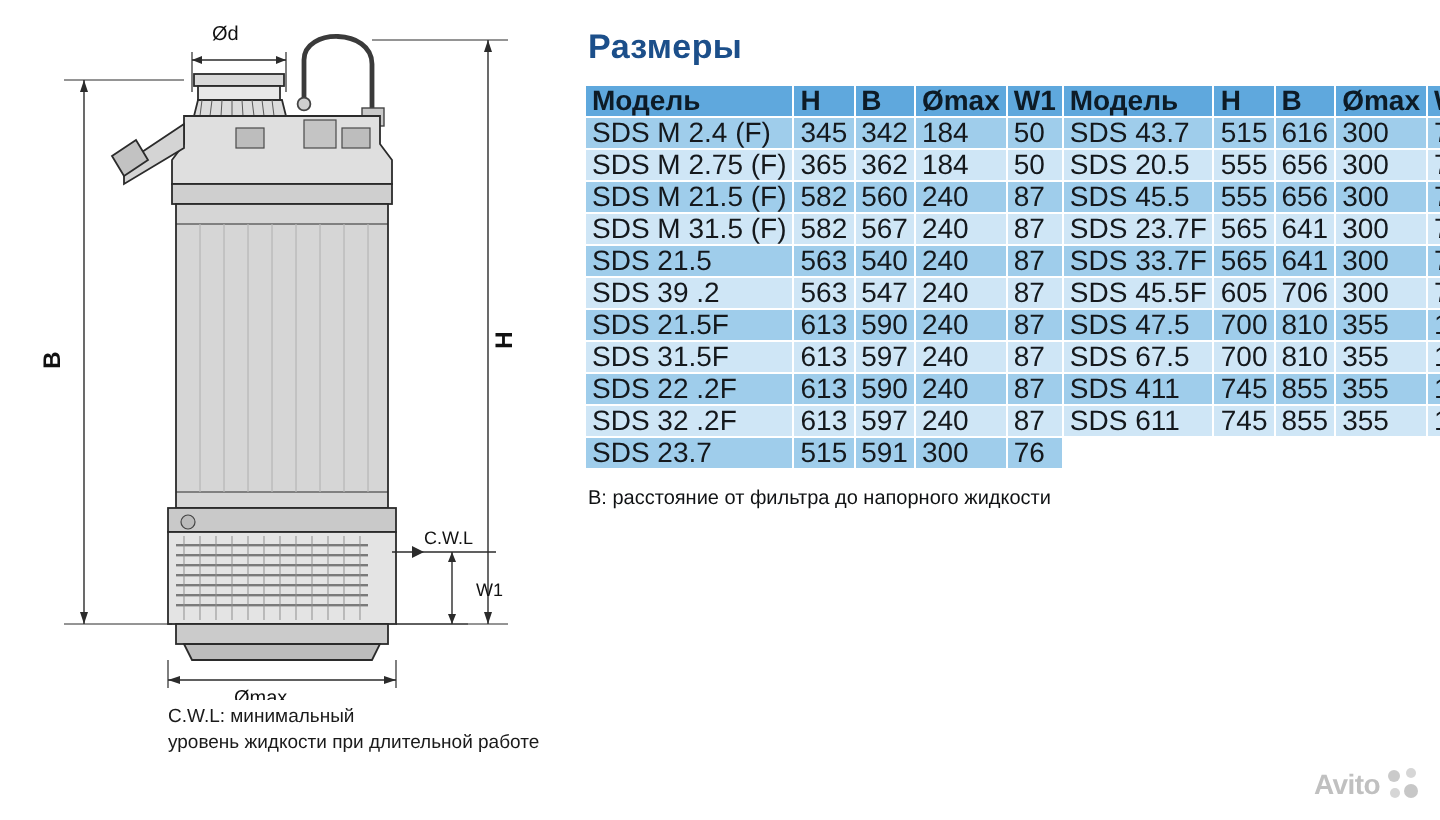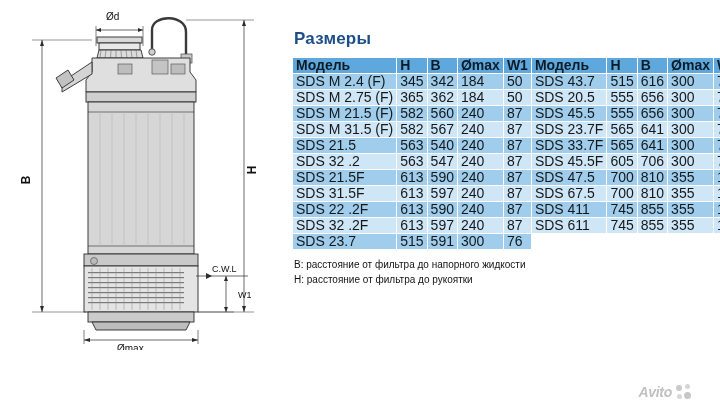--- a/index.html
+++ b/index.html
@@ -29,21 +29,21 @@
     font-size: 9.5px;
     line-height: 13px;
     color: #1a1a1a;
   }
 
   
   #right {
     position: absolute;
     left: 292px; top: 0;
     width: 428px; height: 410px;
-    padding-top: 29px;
+    padding-top: 14px;
   }
   #right-title {
     font-size: 17px;
     font-weight: bold;
     color: #1c4f8a;
     margin: 0 0 8px 2px;
     letter-spacing: 0.2px;
   }
 
   table.dims {
@@ -81,27 +81,26 @@
   .notes {
     margin: 7px 0 0 2px;
     font-size: 10px;
     line-height: 15px;
     color: #101214;
   }
 
   
   #watermark {
     position: absolute;
-    right: 28px;
+    right: 10px;
     bottom: 10px;
     display: flex;
     align-items: center;
     gap: 4px;
     opacity: 0.55;
-    font-style: italic;
   }
   #watermark .wm-text {
     font-size: 14px;
     font-weight: bold;
     color: #8d8d8d;
     letter-spacing: -0.3px;
   }
   .wm-dots { position: relative; width: 16px; height: 16px; }
   .wm-dots i {
     position: absolute;
@@ -232,20 +231,22 @@
 
     <text x="106" y="20" font-size="10" fill="#111">Ød</text>
     <text x="30" y="180" font-size="12" fill="#111" font-weight="bold" transform="rotate(-90 30 180)" text-anchor="middle">B</text>
     <text x="256" y="170" font-size="12" fill="#111" font-weight="bold" transform="rotate(-90 256 170)" text-anchor="middle">H</text>
     <text x="117" y="352" font-size="10" fill="#111">Ømax</text>
     <text x="212" y="272" font-size="9" fill="#111">C.W.L</text>
     <text x="238" y="298" font-size="9" fill="#111">W1</text>
   </svg>
 
   <div class="draw-caption">
+    <div>C.W.L: минимальный</div>
+    <div>уровень жидкости при длительной работе</div>
   </div>
 </div>
 
 <div id="right">
   <h1 id="right-title">Размеры</h1>
 
   <table class="dims">
     <thead>
       <tr>
         <th class="c-model">Модель</th>
@@ -315,21 +316,21 @@
           <td class="c-b">540</td>
           <td class="c-omax">240</td>
           <td class="c-w1">87</td>
           <td class="c-model">SDS 33.7F</td>
           <td class="c-h">565</td>
           <td class="c-b">641</td>
           <td class="c-omax">300</td>
           <td class="c-w1">76</td>
         </tr>
         <tr class="row-a">
-          <td class="c-model">SDS 32 .2</td>
+          <td class="c-model">SDS 39 .2</td>
           <td class="c-h">563</td>
           <td class="c-b">547</td>
           <td class="c-omax">240</td>
           <td class="c-w1">87</td>
           <td class="c-model">SDS 45.5F</td>
           <td class="c-h">605</td>
           <td class="c-b">706</td>
           <td class="c-omax">300</td>
           <td class="c-w1">76</td>
         </tr>
@@ -391,21 +392,20 @@
           <td class="c-h empty"></td>
           <td class="c-b empty"></td>
           <td class="c-omax empty"></td>
           <td class="c-w1 empty"></td>
         </tr>
       </tbody>
   </table>
 
   <div class="notes">
     <div>B: расстояние от фильтра до напорного жидкости</div>
-    <div>H: расстояние от фильтра до рукоятки</div>
   </div>
 </div>
 
 <div id="watermark">
   <span class="wm-text">Avito</span>
   <span class="wm-dots">
       <i></i>
       <i></i>
       <i></i>
       <i></i>

